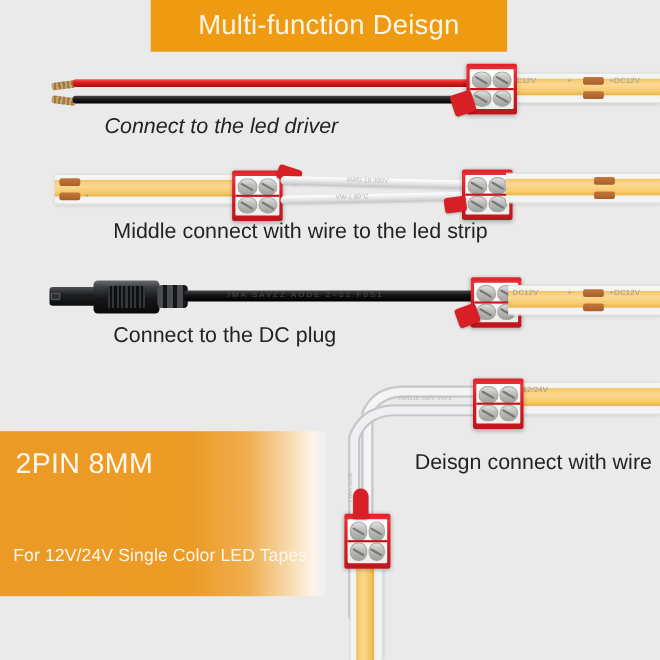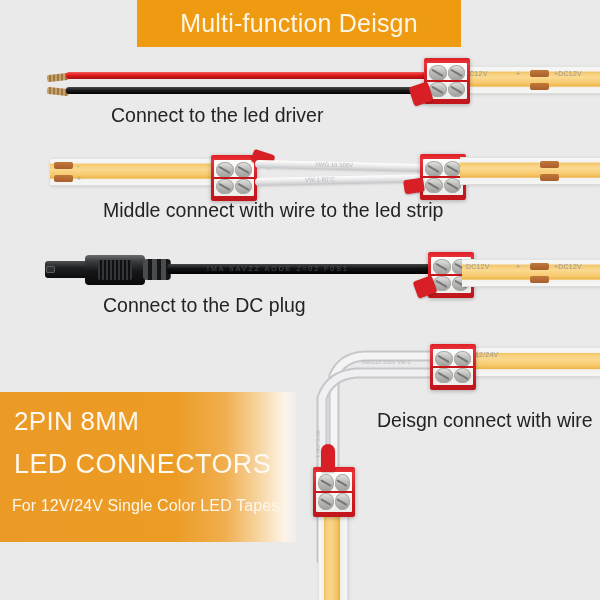--- a/index.html
+++ b/index.html
@@ -19,21 +19,21 @@
     display:flex; align-items:center; justify-content:center;
   }
   .title-banner .txt{
     color:#fdf6e6; font-size:25px; letter-spacing:.2px; white-space:nowrap;
   }
 
   
   .caption{
     position:absolute; color:#232323; font-size:19.5px; white-space:nowrap;
   }
-  #cap1{ left:111px;  top:104px; }
+  #cap1{ left:95px;  top:104px;font-style:italic; }
   #cap2{ left:103px; top:199px; }
   #cap3{ left:103px; top:294px; }
   #cap4{ left:377px; top:409px; }
 
   
   .promo{
     position:absolute; left:0; top:392px; width:296px; height:150px;
     background:linear-gradient(to right,#eb9a26 0%,#ec9b24 58%,#f0ae4e 76%,#f7d7a6 88%,#fdf4e7 96%,#eeeeee 100%);
   }
   .promo .l1{ position:absolute; left:14px; top:14px; font-size:26px; color:#fdf8ef; letter-spacing:.3px; }
@@ -331,17 +331,16 @@
       </div>
       <div class="divider"></div>
     </div>
     <div class="lever" style="left:321px; top:444px; width:14px; height:28px; border-radius:7px 7px 2px 2px;"></div>
 
     <div class="caption" id="cap4">Deisgn connect with wire</div>
   </div>
 
   <div class="promo">
     <div class="l1">2PIN 8MM</div>
-    <div class="l2">LED CONNECTORS</div>
     <div class="l3">For 12V/24V Single Color LED Tapes</div>
   </div>
 
 </div>
 
 </body></html>

